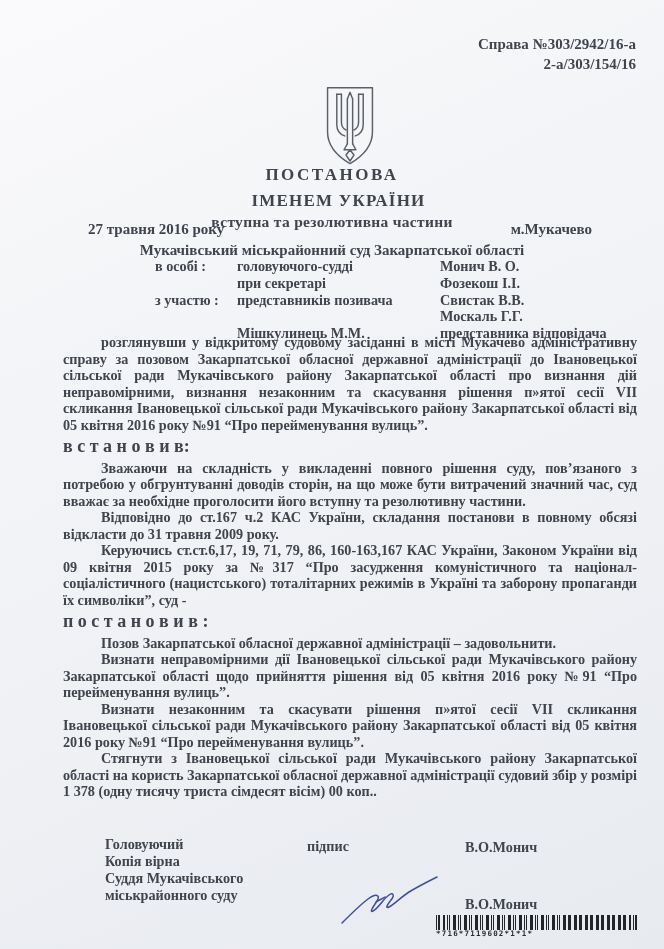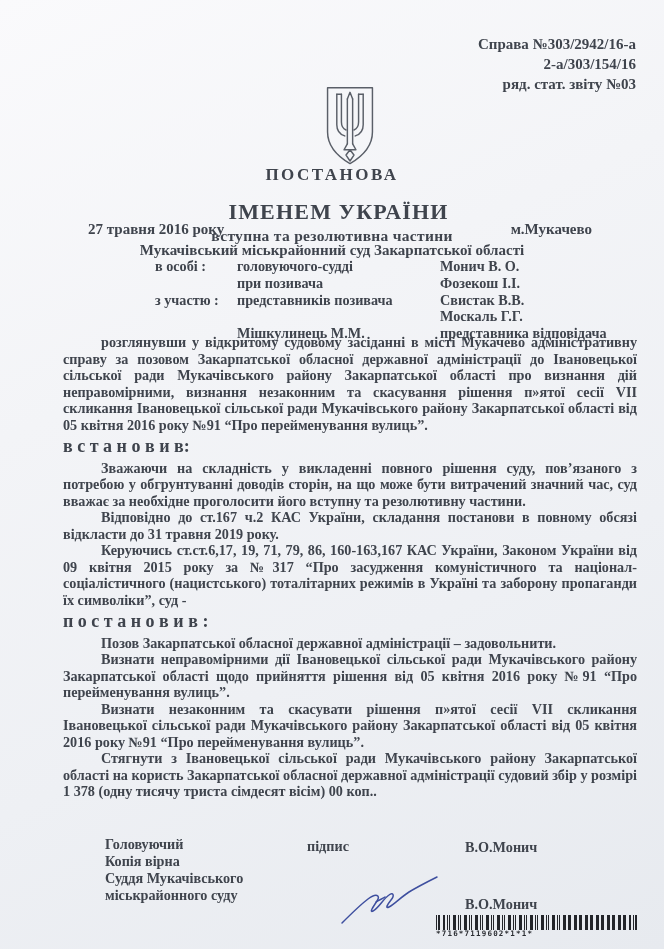--- a/index.html
+++ b/index.html
@@ -13,21 +13,21 @@
     font-weight:bold;
   }
   .abs{position:absolute;}
   
   .case-header{top:34px;right:28px;text-align:right;font-size:15px;line-height:20px;}
   
   .emblem{top:85px;left:300px;width:100px;height:82px;display:flex;justify-content:center;}
   
   .title{top:165px;left:0;width:664px;text-align:center;}
   .title-main{font-size:17px;letter-spacing:2.5px;}
-  .title-sub{font-size:22px;letter-spacing:1.2px;margin-top:14px;padding-left:13px;}
+  .title-sub{font-size:17px;letter-spacing:1.2px;margin-top:6px;padding-left:13px;}
   .title-note{font-size:15.5px;margin-top:2px;letter-spacing:0.3px;}
   
   .dateline{top:221px;left:88px;width:504px;display:flex;justify-content:space-between;font-size:15px;}
   .court-name{top:242px;left:0;width:664px;text-align:center;font-size:15px;}
   
   .participants{top:258px;left:155px;width:486px;display:grid;grid-template-columns:82px 203px 1fr;font-size:14.2px;line-height:16.8px;}
   
   .body-text{top:334px;left:63px;width:574px;font-size:14.2px;line-height:16.5px;text-align:justify;}
   .body-text p{margin:0;text-indent:38px;}
   .body-text .centered-heading{text-align:left;text-indent:0;margin:5px 0 5px 0;font-size:18px;}
@@ -41,21 +41,20 @@
   .barcode-text{font-family:"DejaVu Sans Mono",monospace;font-size:7.5px;letter-spacing:1.2px;color:#2a2c31;margin-top:0px;line-height:8px;}
 </style>
 </head>
 <body>
 
 <div id="page">
 
   <div class="abs case-header">
     <div>Справа №303/2942/16-а</div>
     <div>2-а/303/154/16</div>
-    <div>ряд. стат. звіту №03</div>
   </div>
 
   <div class="abs emblem">
     <svg width="66" height="82" viewBox="0 0 100 122" aria-hidden="true">
       <g fill="none" stroke="#5a5f68" stroke-width="2.2" stroke-linejoin="round" stroke-linecap="round">
 
         <path d="M16 3 H84 V70 Q84 98 50 118 Q16 98 16 70 Z"></path>
 
         <path d="M30 13 v46 q0 13 12 17"></path>
         <path d="M37 13 v42 q0 9 7 12"></path>
@@ -87,41 +86,41 @@
   </div>
 
   <div class="abs court-name">Мукачівський міськрайонний суд Закарпатської області</div>
 
   <div class="abs participants">
     <span>в особі :</span>
     <span>головуючого-судді</span>
     <span>Монич В. О.</span>
 
     <span></span>
-    <span>при позивача</span>
+    <span>при секретарі</span>
     <span>Фозекош І.І.</span>
 
     <span>з участю :</span>
     <span>представників позивача</span>
     <span>Свистак В.В.</span>
 
     <span></span>
     <span></span>
     <span>Москаль Г.Г.</span>
 
     <span></span>
     <span>Мішкулинець М.М.</span>
     <span>представника відповідача</span>
   </div>
 
   <div class="abs body-text">
     <p>розглянувши у відкритому судовому засіданні в місті Мукачево адміністративну справу за позовом Закарпатської обласної державної адміністрації до Івановецької сільської ради Мукачівського району Закарпатської області про визнання дій неправомірними, визнання незаконним та скасування рішення п»ятої сесії VII скликання Івановецької сільської ради Мукачівського району Закарпатської області від 05 квітня 2016 року №91 “Про перейменування вулиць”.</p>
     <div class="centered-heading">в с т а н о в и в:</div>
     <p>Зважаючи на складність у викладенні повного рішення суду, пов’язаного з потребою у обгрунтуванні доводів сторін, на що може бути витрачений значний час, суд вважає за необхідне проголосити його вступну та резолютивну частини.</p>
-    <p>Відповідно до ст.167 ч.2 КАС України, складання постанови в повному обсязі відкласти до 31 травня 2019 року.</p>
+    <p>Відповідно до ст.167 ч.2 КАС України, складання постанови в повному обсязі відкласти до 31 травня 2009 року.</p>
     <p>Керуючись ст.ст.6,17, 19, 71, 79,  86, 160-163,167 КАС України, Законом України від 09 квітня 2015 року за №317 “Про засудження комуністичного та націонал-соціалістичного (нацистського) тоталітарних режимів в Україні та заборону пропаганди їх символіки”, суд -</p>
     <div class="centered-heading">п о с т а н о в и в :</div>
     <p>Позов  Закарпатської обласної державної адміністрації – задовольнити.</p>
     <p>Визнати неправомірними дії Івановецької сільської ради Мукачівського району Закарпатської області щодо прийняття рішення від 05 квітня 2016 року №91 “Про перейменування вулиць”.</p>
     <p>Визнати незаконним та скасувати рішення п»ятої сесії VII скликання Івановецької сільської ради Мукачівського району Закарпатської області від 05 квітня 2016 року №91 “Про перейменування вулиць”.</p>
     <p>Стягнути з Івановецької сільської ради Мукачівського району Закарпатської області на користь  Закарпатської обласної державної адміністрації судовий збір у розмірі 1 378 (одну тисячу триста сімдесят вісім) 00 коп..</p>
   </div>
 
   <div class="abs sig" style="top:836px;left:105px;">Головуючий</div>
   <div class="abs sig" style="top:838px;left:307px;">підпис</div>

